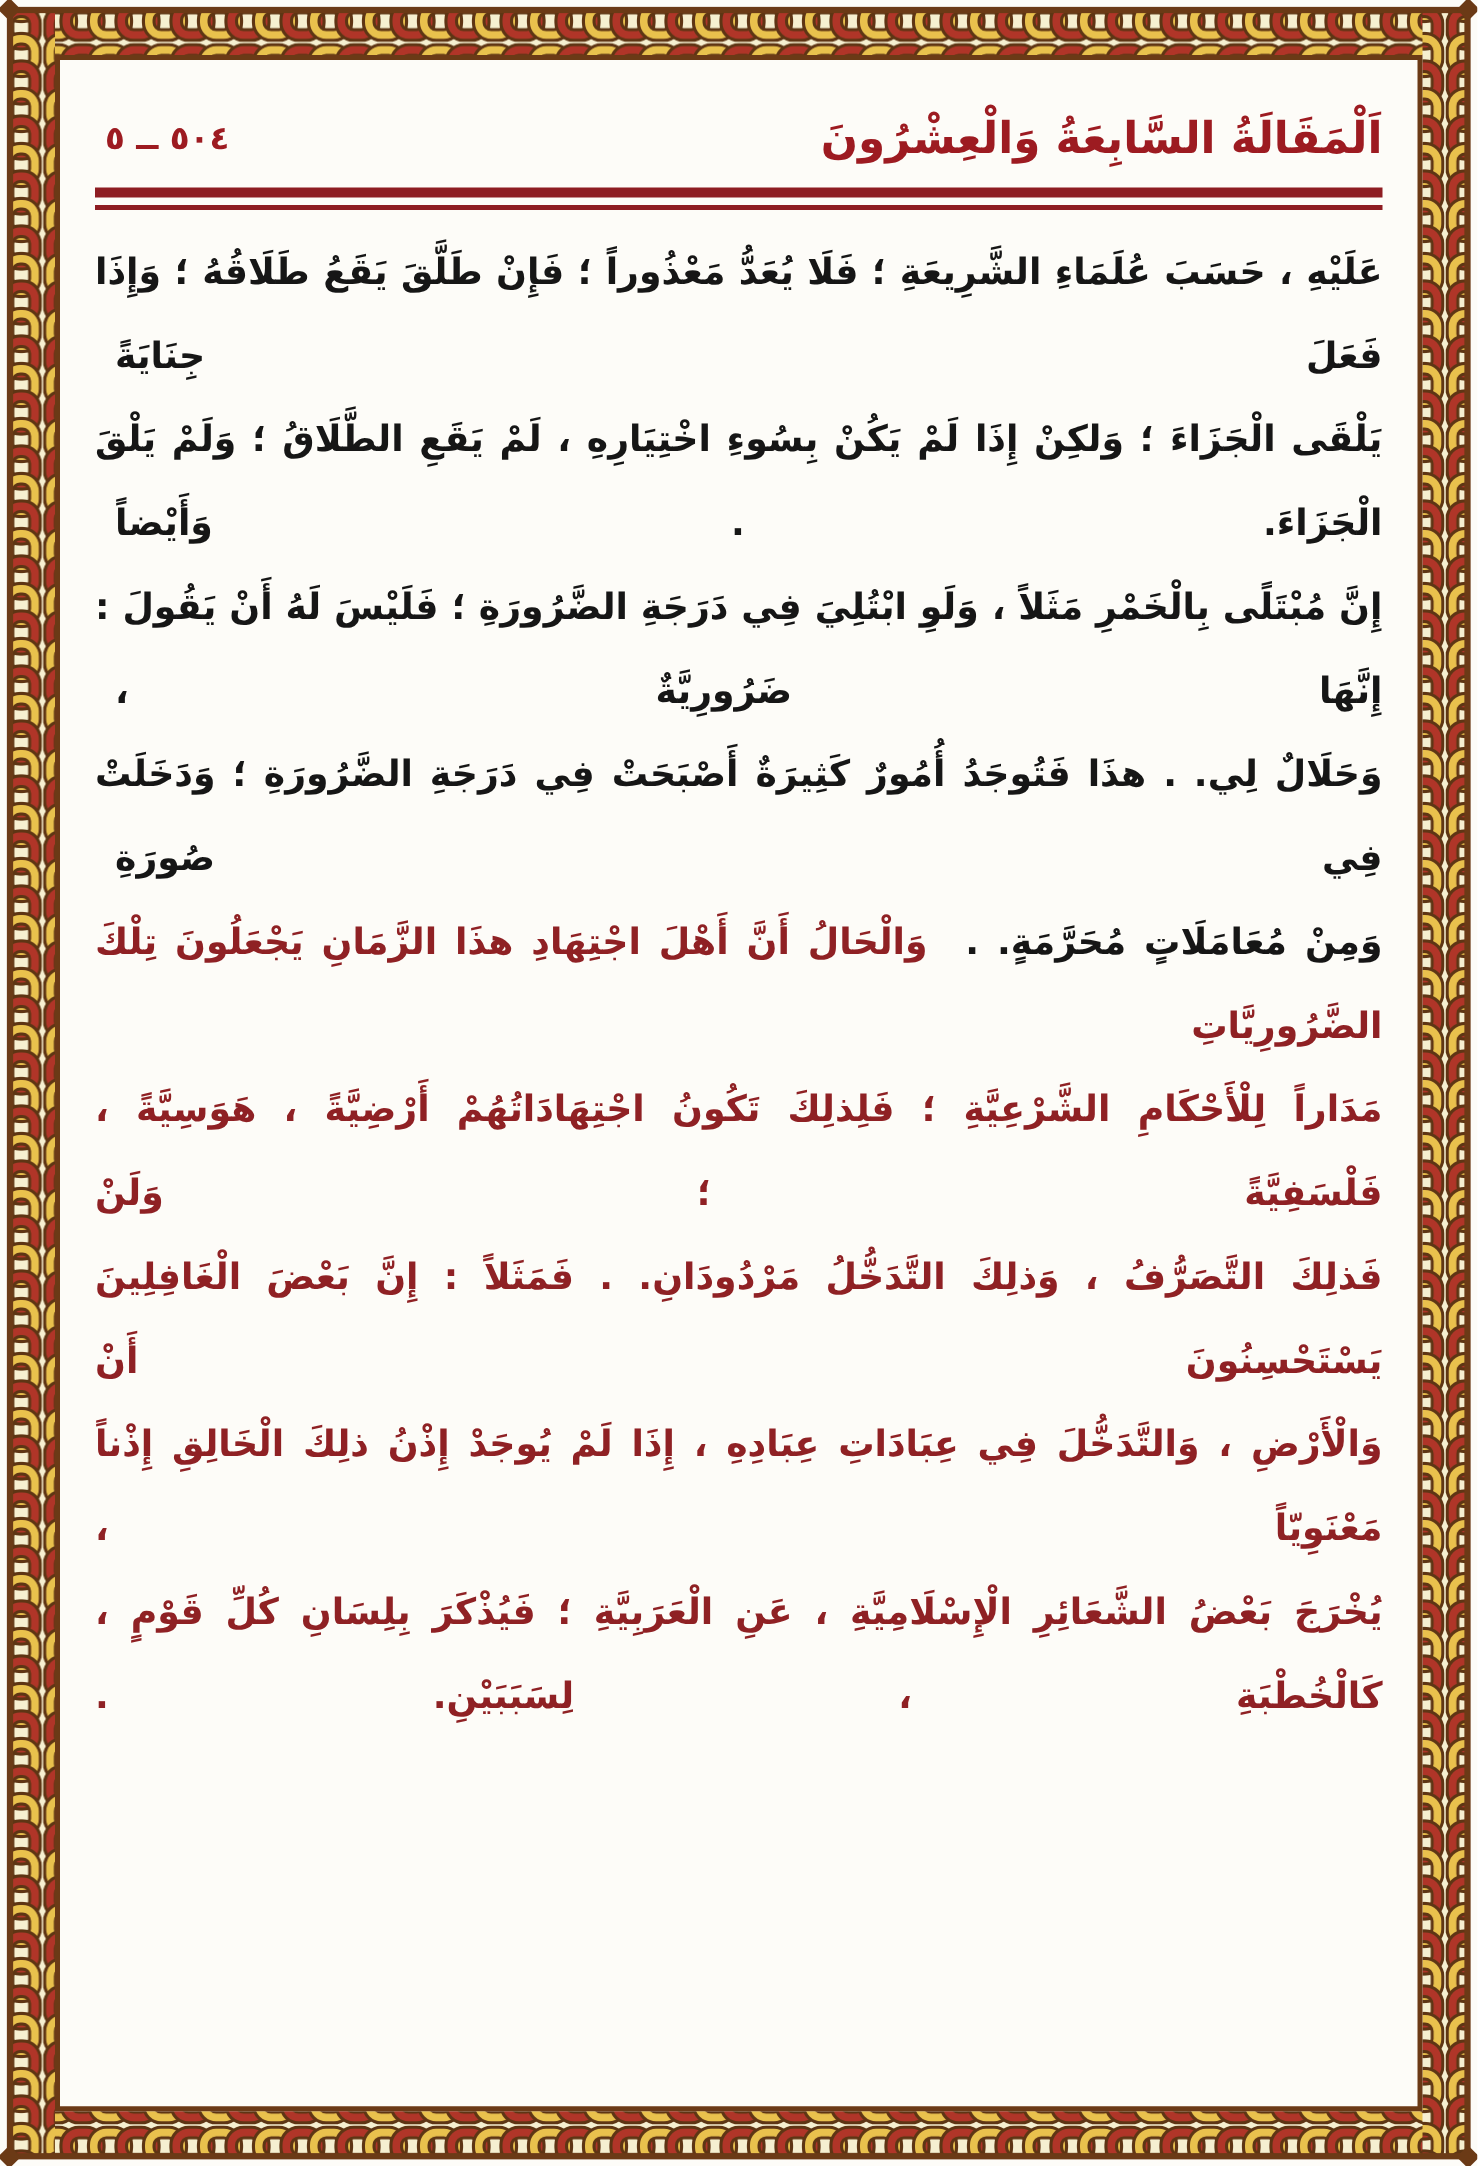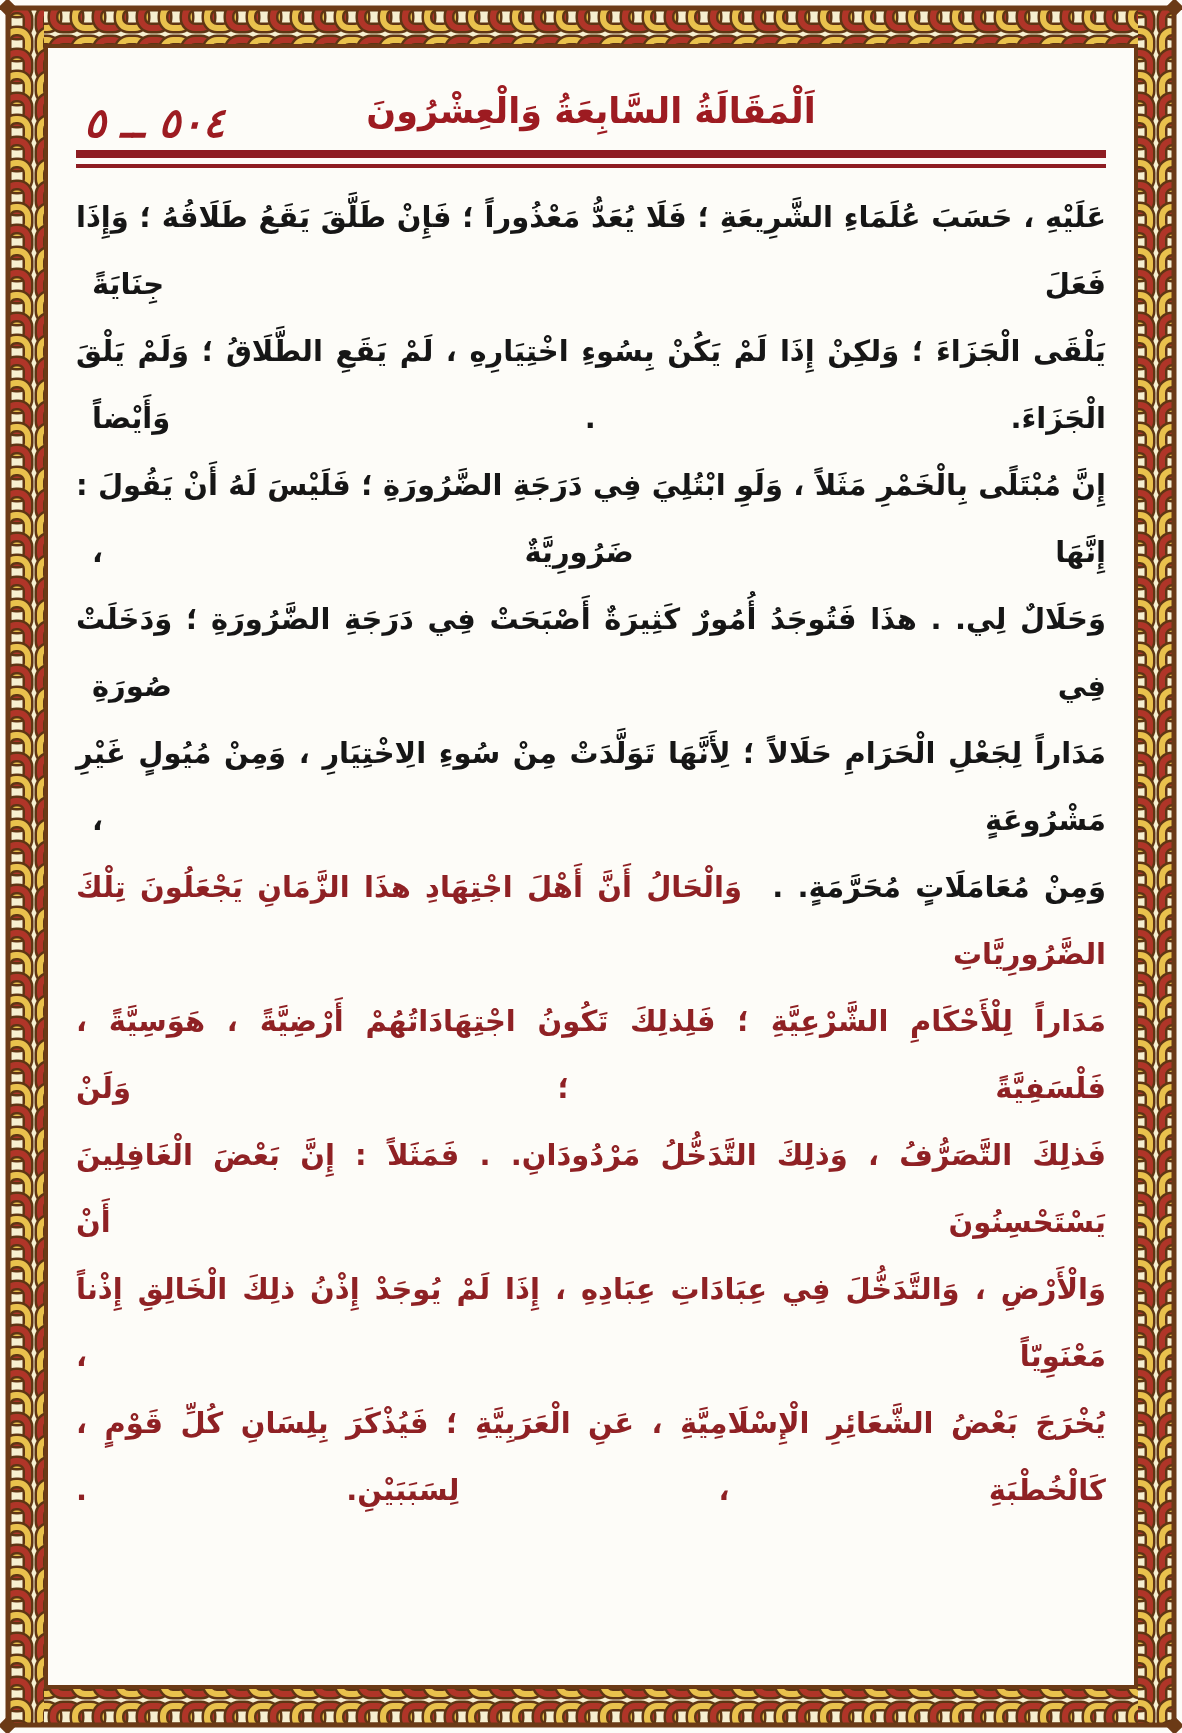--- a/index.html
+++ b/index.html
@@ -14,34 +14,33 @@
   .content{
     position:absolute;
     top:50px;right:50px;bottom:50px;left:50px;
     z-index:1;
     direction:rtl;
     padding:18px 26px 0 26px;
     box-sizing:border-box;
   }
   .header{position:relative;height:66px;margin-top:10px;}
   .page-title{
-    text-align:center;
+    text-align:right;
     font-size:35px;font-weight:bold;
     color:#9d1b21;
     letter-spacing:0;
     line-height:66px;
   }
   .page-number{
     position:absolute;
-    left:8px;top:12px;
-    font-size:41px;font-weight:bold;
+    left:8px;top:0;
+    font-size:26px;font-weight:bold;
     color:#9d1b21;
     line-height:66px;
     direction:rtl;
-    font-style:italic;
   }
   .header-rule{
     margin-top:6px;
     height:6px;
     border-top:8px solid #8e1d22;
     border-bottom:4px solid #8e1d22;
   }
   .body-text{margin-top:16px;}
   .line{
     font-size:29px;
@@ -103,21 +102,20 @@
       <div class="page-number">٥٠٤ ــ ٥</div>
     </div>
 
     <div class="header-rule"></div>
 
     <div class="body-text" id="body-lines">
         <div class="line"><span class="seg-black">عَلَيْهِ ، حَسَبَ عُلَمَاءِ الشَّرِيعَةِ ؛ فَلَا يُعَدُّ مَعْذُوراً ؛ فَإِنْ طَلَّقَ يَقَعُ طَلَاقُهُ ؛ وَإِذَا فَعَلَ جِنَايَةً</span></div>
         <div class="line"><span class="seg-black">يَلْقَى الْجَزَاءَ ؛ وَلكِنْ إِذَا لَمْ يَكُنْ بِسُوءِ اخْتِيَارِهِ ، لَمْ يَقَعِ الطَّلَاقُ ؛ وَلَمْ يَلْقَ الْجَزَاءَ. . وَأَيْضاً</span></div>
         <div class="line"><span class="seg-black">إِنَّ مُبْتَلًى بِالْخَمْرِ مَثَلاً ، وَلَوِ ابْتُلِيَ فِي دَرَجَةِ الضَّرُورَةِ ؛ فَلَيْسَ لَهُ أَنْ يَقُولَ : إِنَّهَا ضَرُورِيَّةٌ ،</span></div>
         <div class="line"><span class="seg-black">وَحَلَالٌ لِي. . هذَا فَتُوجَدُ أُمُورٌ كَثِيرَةٌ أَصْبَحَتْ فِي دَرَجَةِ الضَّرُورَةِ ؛ وَدَخَلَتْ فِي صُورَةِ</span></div>
-        <div class="line"><span class="seg-black">مَدَاراً لِجَعْلِ الْحَرَامِ حَلَالاً ؛ لِأَنَّهَا تَوَلَّدَتْ مِنْ سُوءِ الِاخْتِيَارِ ، وَمِنْ مُيُولٍ غَيْرِ مَشْرُوعَةٍ ،</span></div>
         <div class="line"><span class="seg-black">وَمِنْ مُعَامَلَاتٍ مُحَرَّمَةٍ. . </span><span class="seg-red">وَالْحَالُ أَنَّ أَهْلَ اجْتِهَادِ هذَا الزَّمَانِ يَجْعَلُونَ تِلْكَ الضَّرُورِيَّاتِ</span></div>
         <div class="line"><span class="seg-red">مَدَاراً لِلْأَحْكَامِ الشَّرْعِيَّةِ ؛ فَلِذلِكَ تَكُونُ اجْتِهَادَاتُهُمْ أَرْضِيَّةً ، هَوَسِيَّةً ، فَلْسَفِيَّةً ؛ وَلَنْ</span></div>
         <div class="line"><span class="seg-red">فَذلِكَ التَّصَرُّفُ ، وَذلِكَ التَّدَخُّلُ مَرْدُودَانِ. . فَمَثَلاً : إِنَّ بَعْضَ الْغَافِلِينَ يَسْتَحْسِنُونَ أَنْ</span></div>
         <div class="line"><span class="seg-red">وَالْأَرْضِ ، وَالتَّدَخُّلَ فِي عِبَادَاتِ عِبَادِهِ ، إِذَا لَمْ يُوجَدْ إِذْنُ ذلِكَ الْخَالِقِ إِذْناً مَعْنَوِيّاً ،</span></div>
         <div class="line"><span class="seg-red">يُخْرَجَ بَعْضُ الشَّعَائِرِ الْإِسْلَامِيَّةِ ، عَنِ الْعَرَبِيَّةِ ؛ فَيُذْكَرَ بِلِسَانِ كُلِّ قَوْمٍ ، كَالْخُطْبَةِ ، لِسَبَبَيْنِ. .</span></div>
       </div>
 
   </div>
 </div>
 

